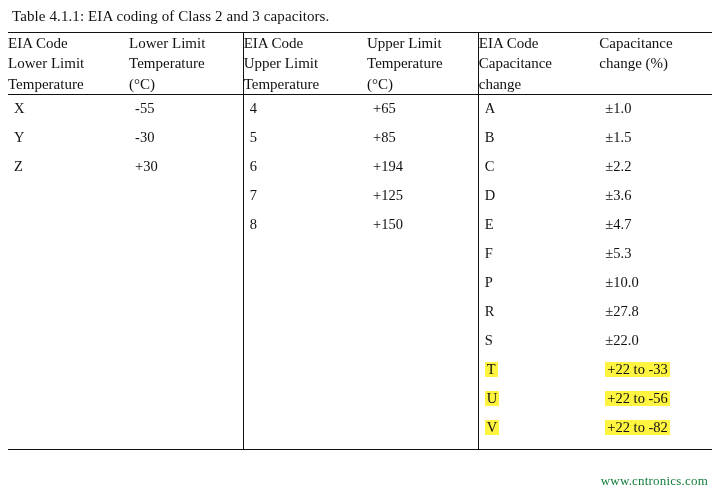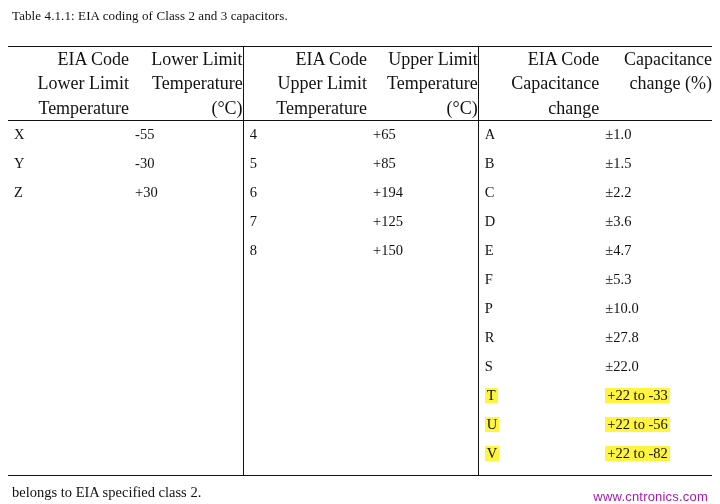--- a/index.html
+++ b/index.html
@@ -16,40 +16,40 @@
     overflow: hidden;
   }
   .page {
     width: 720px;
     height: 504px;
     box-sizing: border-box;
     padding: 0 8px;
     position: relative;
   }
   .caption {
-    font-size: 13px;
-    padding: 8px 4px 22px 4px;
+    font-size: 15px;
+    padding: 8px 4px 7px 4px;
     border-bottom: 1.5px solid #111;
     letter-spacing: 0.1px;
   }
   table.main {
     width: 100%;
     border-collapse: collapse;
     table-layout: fixed;
   }
   table.main td, table.main th {
     vertical-align: top;
     padding: 0;
   }
   .hdrrow td {
     padding: 6px 6px 7px 6px;
-    font-size: 18px;
+    font-size: 15px;
     line-height: 1.35;
     border-bottom: 1.5px solid #111;
-    text-align: right;
+    text-align: left;
     font-weight: normal;
   }
   .vline {
     border-right: 1.5px solid #111;
   }
   .bodyrow td {
     padding: 0;
   }
   .colbox {
     padding: 6px 6px 0 6px;
@@ -67,23 +67,23 @@
   }
   .footer {
     border-top: 1.5px solid #111;
     font-size: 14.5px;
     line-height: 1.45;
     padding: 6px 4px 4px 4px;
   }
   .watermark {
     position: absolute;
     right: 12px;
-    bottom: 0;
-    color: #a21caf;
-    font-family: Liberation Sans, sans-serif;
+    bottom: 15px;
+    color: #15803d;
+    font-family: Liberation Serif, serif;
     font-size: 13px;
     letter-spacing: 0.2px;
   }
   .pad-left { padding-left: 8px; }
 </style>
 </head>
 <body>
 
 <div class="page">
 
@@ -193,17 +193,16 @@
           <div class="cellline"><span class="hl">+22 to -33</span></div>
           <div class="cellline"><span class="hl">+22 to -56</span></div>
           <div class="cellline"><span class="hl">+22 to -82</span></div>
         </div>
       </td>
     </tr>
   </tbody>
     </table>
 
   <div class="footer">
-    <div>belongs to EIA specified class 2.</div>
   </div>
 
   <div class="watermark">www.cntronics.com</div>
 </div>
 
 </body></html>

